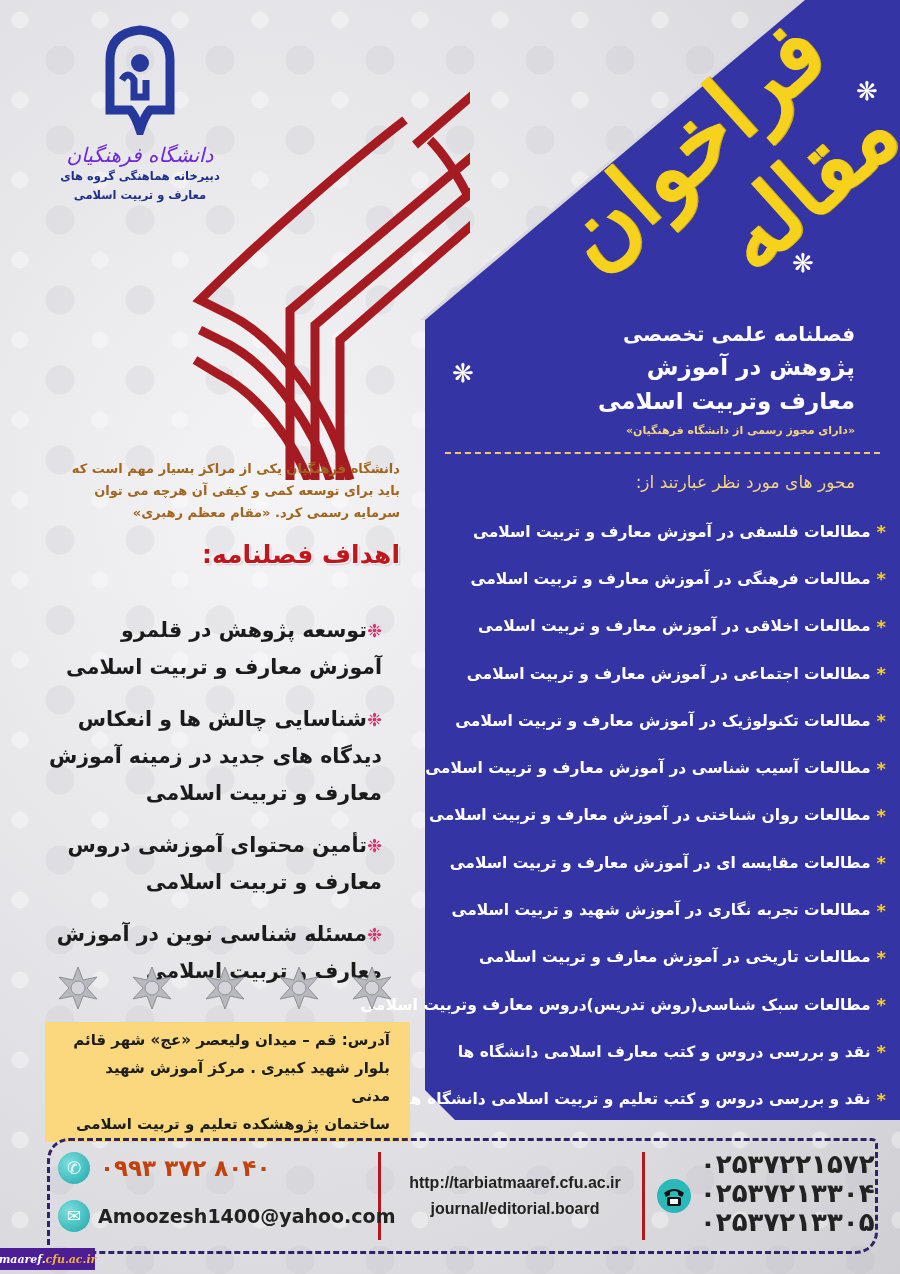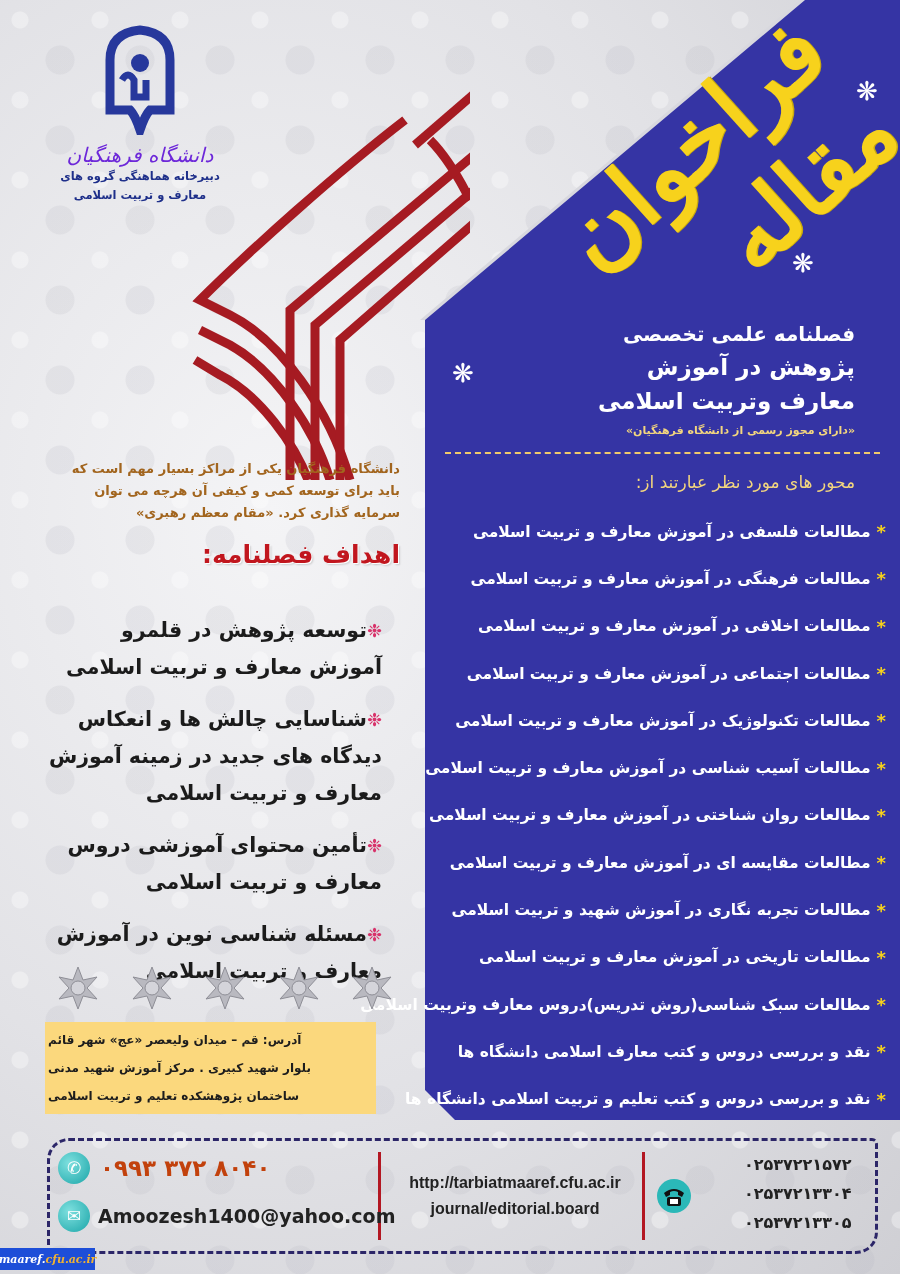--- a/index.html
+++ b/index.html
@@ -80,45 +80,45 @@
     text-shadow: 1px 1px 0 #fff, 2px 2px 2px rgba(0,0,0,0.15);
   }
   .goals { position:absolute; left:30px; top:600px; width:340px; direction:rtl; text-align:right; margin:12px; padding:0; list-style:none; }
   .goals li { color:#1b1b1b; font-weight:bold; font-size:20.5px; line-height:37px; margin-bottom:15px; letter-spacing:1px; }
   .goals .bullet { color:#d8326a; font-size:18px; }
 
   .ornaments { position:absolute; left:55px; top:965px; width:340px; display:flex; justify-content:space-between; }
   .ornament { width:46px; height:46px; }
 
   .address {
-    position:absolute; left:45px; top:1022px; width:325px; direction:rtl; text-align:left;
-    background:#fbd87d; color:#1d1d1d; font-weight:bold; font-size:12px; line-height:28px; padding:4px 3px;
+    position:absolute; left:45px; top:1022px; width:325px; direction:rtl; text-align:right;
+    background:#fbd87d; color:#1d1d1d; font-weight:bold; font-size:15px; line-height:28px; padding:4px 20px;
   }
 
   
   .contact-box {
     position:absolute; left:47px; top:1138px; width:825px; height:110px;
     border:3px dashed #2c2668; border-radius:22px 6px 22px 6px;
   }
   .vsep { position:absolute; top:1152px; width:3px; height:88px; background:#b31722; }
   .mobile-row { position:absolute; left:58px; top:1152px; display:flex; align-items:center; gap:10px; }
   .email-row { position:absolute; left:58px; top:1200px; display:flex; align-items:center; gap:8px; }
   .circle-icon {
     width:32px; height:32px; border-radius:50%;
     background: radial-gradient(circle at 35% 35%, #7ee0df, #1ba5a8);
     display:flex; align-items:center; justify-content:center; color:#ffffff; font-size:17px;
   }
   .mobile-num { font-size:23px; font-weight:bold; color:#c2410c; letter-spacing:4px; direction:ltr; }
   .email { font-size:19px; font-weight:bold; color:#222; }
   .website { position:absolute; left:385px; top:1170px; width:260px; text-align:center; color:#222; font-family:"Liberation Sans", sans-serif; font-weight:bold; font-size:16px; line-height:26px; }
   .tel-icon { position:absolute; left:656px; top:1178px; width:36px; height:36px; }
-  .tel-nums { position:absolute; left:700px; top:1150px; color:#222; font-weight:bold; font-size:16px; line-height:29px; letter-spacing:3px; direction:ltr;margin-left:44px; }
+  .tel-nums { position:absolute; left:700px; top:1150px; color:#222; font-weight:bold; font-size:26px; line-height:29px; letter-spacing:3px; direction:ltr; }
 
   .watermark {
-    position:absolute; left:0; top:1248px; width:95px; height:22px; background:#1d4ed8;
+    position:absolute; left:0; top:1248px; width:95px; height:22px; background:#4c1d95;
     color:#ffffff; font-family:"DejaVu Serif", serif; font-style:italic; font-weight:bold; font-size:11px;
     display:flex; align-items:center; justify-content:center;
   }
   .watermark .accent { color:#f1b332; }
 </style>
 </head>
 <body>
 
 <div class="pattern"></div>
 <div class="blue-panel-edge"></div>
@@ -216,21 +216,21 @@
     </li>
   <li>
       <span class="star">*</span>
       <span>نقد و بررسی دروس و کتب تعلیم و تربیت اسلامی دانشگاه ها</span>
     </li>
 </ul>
 
 <div class="quote">
   <div>دانشگاه فرهنگیان یکی از مراکز بسیار مهم است که</div>
   <div>باید برای توسعه کمی و کیفی آن هرچه می توان</div>
-  <div>سرمایه گذاری کرد. «مقام معظم رهبری»</div>
+  <div>سرمایه رسمی کرد. «مقام معظم رهبری»</div>
 </div>
 
 <div class="goals-title">اهداف فصلنامه:</div>
 
 <ul class="goals">
   <li><span class="bullet">❉</span><span>توسعه پژوهش در قلمرو آموزش معارف و تربیت اسلامی</span></li>
   <li><span class="bullet">❉</span><span>شناسایی چالش ها و انعکاس دیدگاه های جدید در زمینه آموزش معارف و تربیت اسلامی</span></li>
   <li><span class="bullet">❉</span><span>تأمین محتوای آموزشی دروس معارف و تربیت اسلامی</span></li>
   <li><span class="bullet">❉</span><span>مسئله شناسی نوین در آموزش معارف و تربیت اسلامی</span></li>
 </ul>

